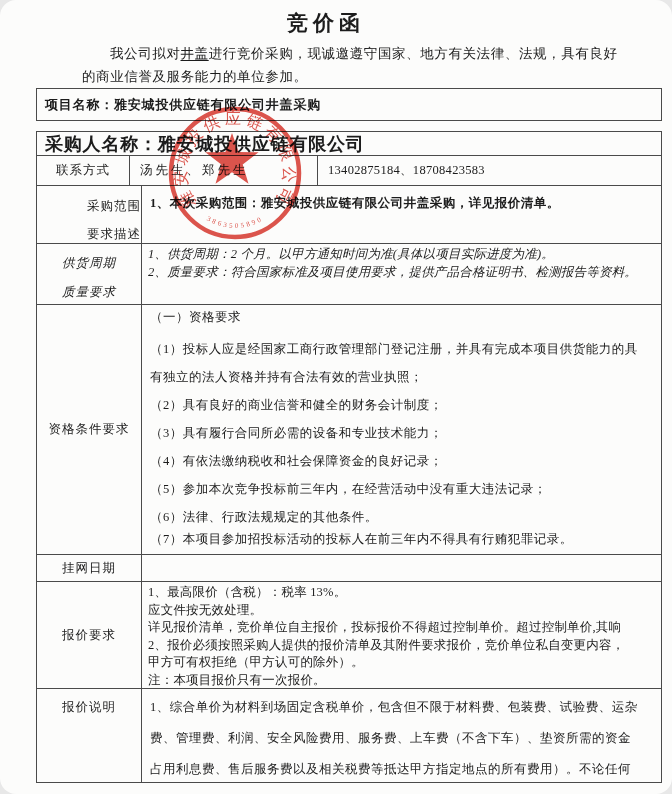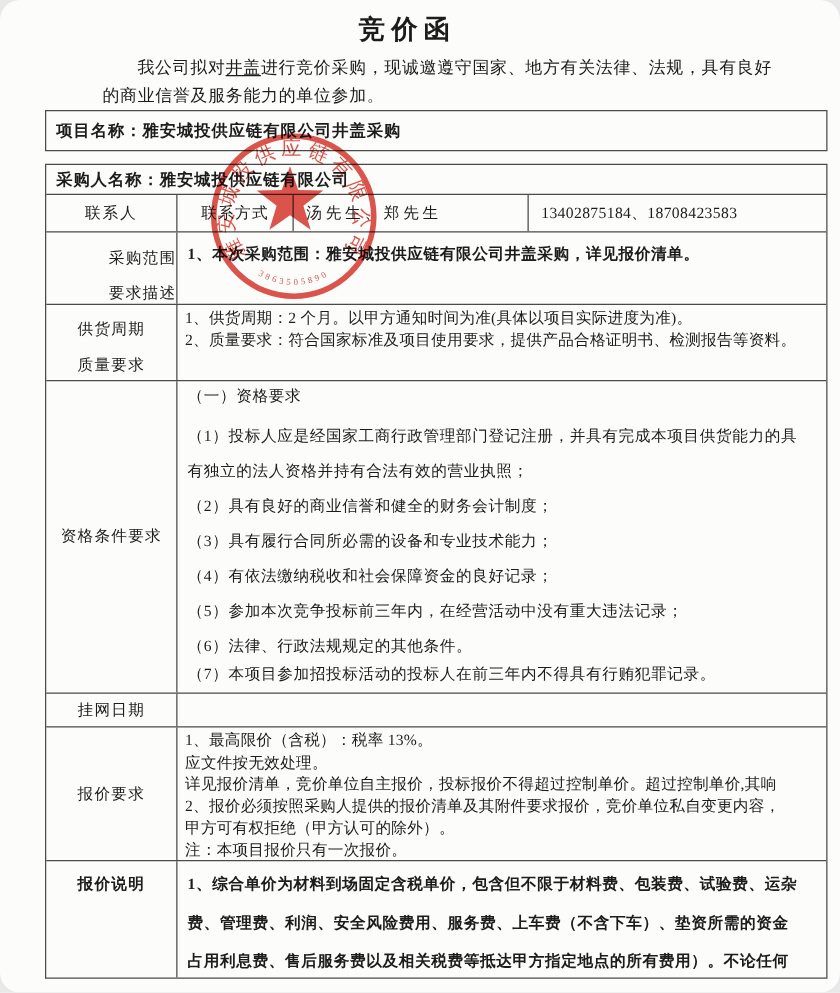--- a/index.html
+++ b/index.html
@@ -41,39 +41,39 @@
   .row:first-child{border-top:none;}
   .cell{box-sizing:border-box;}
   .label-cell{
     width:105px;flex:0 0 105px;border-right:1px solid #4a4a4a;
     text-align:center;letter-spacing:1px;box-sizing:border-box;
   }
   .content-cell{flex:1;box-sizing:border-box;overflow:hidden;}
   .line{white-space:nowrap;}
   
   .r-purchaser{height:23px;align-items:center;padding-left:8px;
-    font-size:13px;font-weight:600;letter-spacing:0.8px;}
+    font-size:18px;font-weight:600;letter-spacing:0.8px;}
   
   .r-contact{height:30px;}
   .r-contact .cell{display:flex;align-items:center;}
   .r-contact .c1{width:105px;flex:0 0 105px;justify-content:center;
     border-right:1px solid #4a4a4a;letter-spacing:1.5px;}
   .r-contact .c2{width:188px;flex:0 0 188px;padding-left:10px;
     border-right:1px solid #4a4a4a;letter-spacing:3px;}
   .r-contact .c3{width:93px;flex:0 0 93px;justify-content:center;
     border-right:1px solid #4a4a4a;letter-spacing:1px;}
   .r-contact .c4{flex:1;padding-left:10px;letter-spacing:0.3px;}
   
   .r-scope{height:58px;}
   .r-scope .label-cell{padding-top:6px;}
   .r-scope .label-cell .line{line-height:28px;text-align:right;}
   .r-scope .content-cell{padding:10px 8px 0;}
   .r-scope .content-cell .line{line-height:15px;font-weight:bold;}
   
-  .r-supply{height:61px;}
+  .r-supply{height:61px;font-style:italic;}
   .r-supply .label-cell{padding-top:5px;}
   .r-supply .label-cell .line{line-height:29px;}
   .r-supply .content-cell{padding:2px 6px 0;}
   .r-supply .content-cell .line{line-height:17.5px;letter-spacing:0.2px;}
   
   .r-qual{height:250px;}
   .r-qual .label-cell{display:flex;align-items:center;justify-content:center;}
   .r-qual .content-cell{padding:3px 8px 0;}
   .r-qual .content-cell .line{line-height:19px;margin-bottom:9px;}
   .r-qual .content-cell .line:first-child{margin-bottom:13px;}
@@ -81,21 +81,21 @@
   
   .r-date{height:27px;}
   .r-date .label-cell{display:flex;align-items:center;justify-content:center;}
   .r-date .content-cell{display:flex;align-items:center;padding-left:10px;}
   
   .r-quote-req{height:107px;}
   .r-quote-req .label-cell{display:flex;align-items:center;justify-content:center;}
   .r-quote-req .content-cell{padding:2px 6px 0;}
   .r-quote-req .content-cell .line{line-height:17.6px;letter-spacing:0.2px;}
   
-  .r-quote-note{height:94px;font-weight:bold;}
+  .r-quote-note{height:94px;}
   .r-quote-note .label-cell{padding-top:9px;line-height:18px;}
   .r-quote-note .content-cell{padding:3px 8px 0;}
   .r-quote-note .content-cell .line{line-height:31px;}
   
   .stamp{
     position:absolute;left:165px;top:103px;width:140px;height:140px;
     mix-blend-mode:multiply;opacity:0.85;pointer-events:none;
   }
   .stamp text{font-family:"Liberation Serif","DejaVu Serif",serif;}
 </style>
@@ -117,21 +117,20 @@
     </div>
 
   <div class="main-table">
 
     <div class="row r-purchaser">
         <span>采购人名称：</span>
         <span>雅安城投供应链有限公司</span>
       </div>
 
     <div class="row r-contact">
-      <div class="cell c1">联系人</div>
       <div class="cell c3">联系方式</div>
       <div class="cell c2">汤先生、郑先生</div>
       <div class="cell c4">13402875184、18708423583</div>
     </div>
 
     <div class="row r-scope">
       <div class="cell label-cell">
           <div class="line">采购范围</div>
           <div class="line">要求描述</div>
         </div>

